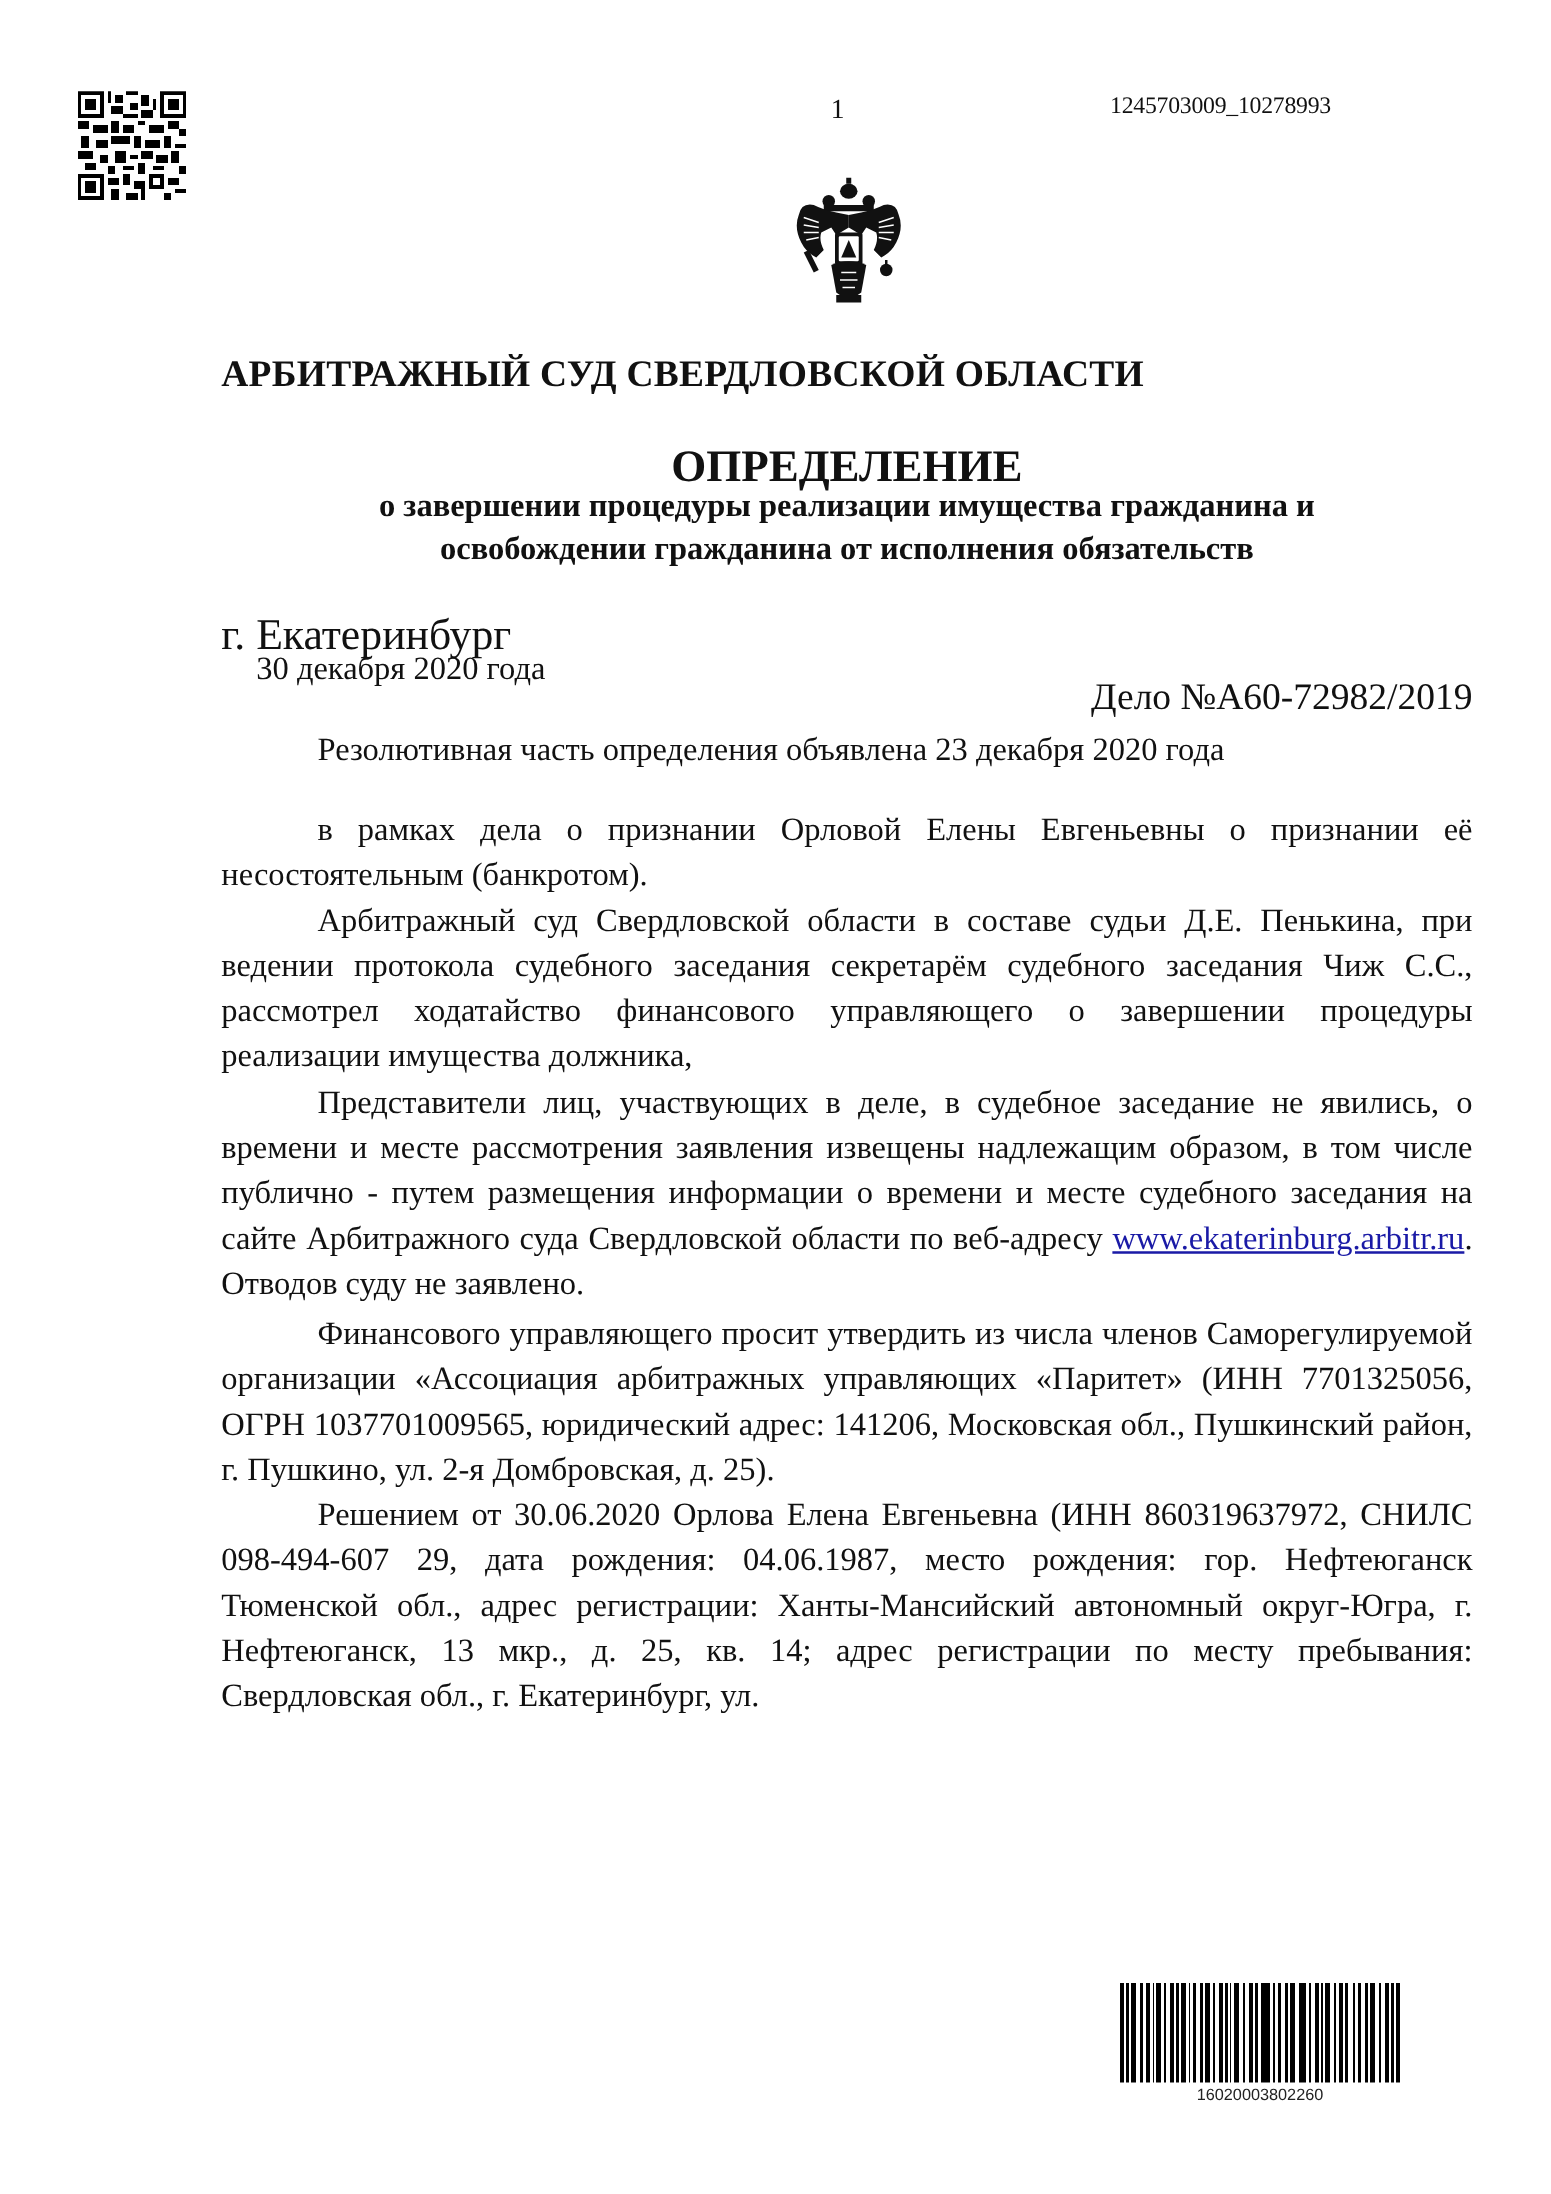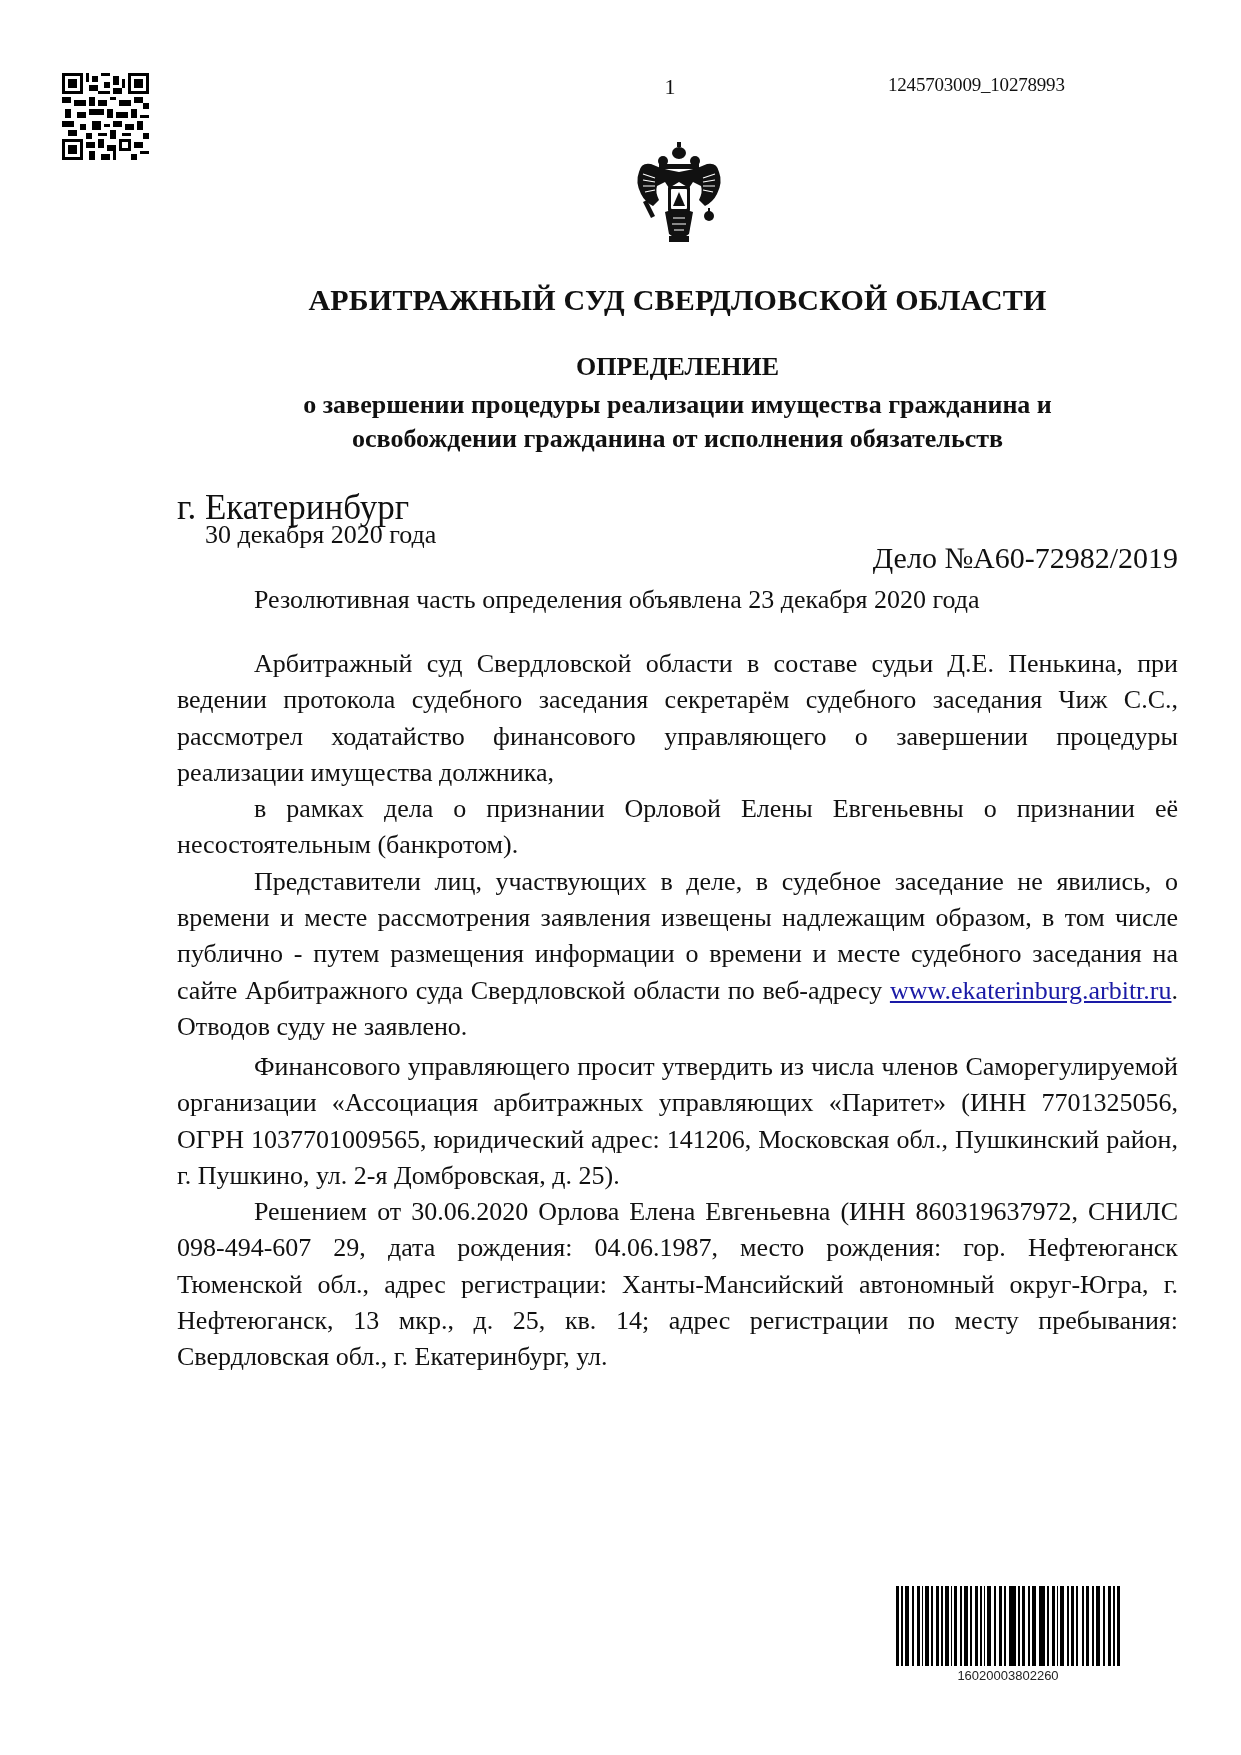--- a/index.html
+++ b/index.html
@@ -6,26 +6,26 @@
   body {
     width: 1241px; height: 1755px; position: relative; overflow: hidden;
     font-family: "Liberation Serif", "DejaVu Serif", serif; color: #111;
   }
   .abs { position: absolute; }
   .qr { left: 62px; top: 73px; width: 87px; height: 87px; }
   .page-num { left: 655px; top: 74px; font-size: 22px; width: 30px; text-align: center; }
   .doc-id { left: 888px; top: 74px; font-size: 19px; letter-spacing: -0.2px; }
   .emblem { left: 628px; top: 142px; width: 102px; height: 104px; }
   .court-title {
-    left: 177px; width: 1001px; top: 283px; text-align: center;
+    left: 177px; width: 1001px; top: 283px; text-align: left;
     font-weight: bold; font-size: 30px; letter-spacing: 0.2px;
   }
   .doc-type {
     left: 177px; width: 1001px; top: 352px; text-align: center;
-    font-weight: bold; font-size: 26px;
+    font-weight: bold; font-size: 36px;
   }
   .doc-sub {
     left: 177px; width: 1001px; top: 388px; text-align: center;
     font-weight: bold; font-size: 26px; line-height: 34px;
   }
   .city { left: 177px; top: 488px; font-size: 35px; }
   .date { left: 177px; top: 520px; font-size: 26px; margin-left: 28px; }
   .case { right: 63px; top: 541px; font-size: 30px; }
   .resol { left: 254px; top: 585px; font-size: 26px; }
   .body-text {
@@ -138,22 +138,22 @@
   <div>о завершении процедуры реализации имущества гражданина и</div>
   <div>освобождении гражданина от исполнения обязательств</div>
 </div>
 
 <div class="abs city">г. Екатеринбург</div>
 <div class="abs date">30 декабря 2020 года</div>
 <div class="abs case">Дело №А60-72982/2019</div>
 <div class="abs resol">Резолютивная часть определения объявлена 23 декабря 2020 года</div>
 
 <div class="abs body-text" style="top:646px;">
+  <p>в рамках дела о признании Орловой Елены Евгеньевны о признании её несостоятельным (банкротом).</p>
   <p>Арбитражный суд Свердловской области в составе судьи Д.Е. Пенькина, при ведении протокола судебного заседания секретарём судебного заседания Чиж  С.С., рассмотрел ходатайство финансового управляющего о завершении процедуры реализации имущества должника,</p>
-  <p>в рамках дела о признании Орловой Елены Евгеньевны о признании её несостоятельным (банкротом).</p>
   <p><span>Представители лиц, участвующих в деле, в судебное заседание не явились, о времени и месте рассмотрения заявления извещены надлежащим образом, в том числе публично - путем размещения информации о времени и месте судебного заседания на сайте Арбитражного суда Свердловской области по веб-адресу </span><a>www.ekaterinburg.arbitr.ru</a><span>. Отводов суду не заявлено.</span></p>
 </div>
 
 <div class="abs body-text" style="top:1049px;">
   <p>Финансового управляющего просит утвердить из числа членов Саморегулируемой организации «Ассоциация арбитражных управляющих «Паритет» (ИНН 7701325056, ОГРН 1037701009565, юридический адрес: 141206, Московская обл., Пушкинский район, г. Пушкино, ул. 2-я Домбровская, д. 25).</p>
   <p>Решением от 30.06.2020 Орлова Елена Евгеньевна (ИНН 860319637972, СНИЛС 098-494-607 29, дата рождения: 04.06.1987, место рождения: гор. Нефтеюганск Тюменской обл., адрес регистрации: Ханты-Мансийский автономный округ-Югра, г. Нефтеюганск, 13 мкр., д. 25, кв. 14; адрес регистрации по месту пребывания: Свердловская обл., г. Екатеринбург, ул.</p>
 </div>
 
 <svg class="abs barcode" viewBox="0 0 224 80" preserveAspectRatio="none" shape-rendering="crispEdges">
   <g fill="#000">

